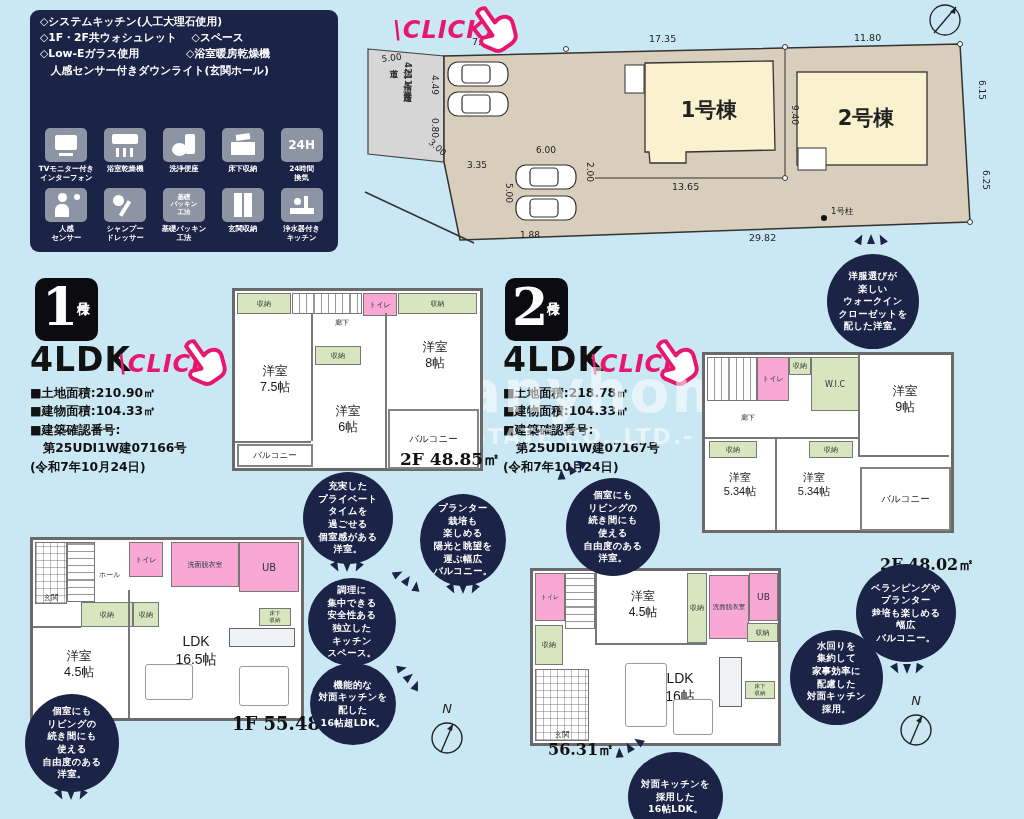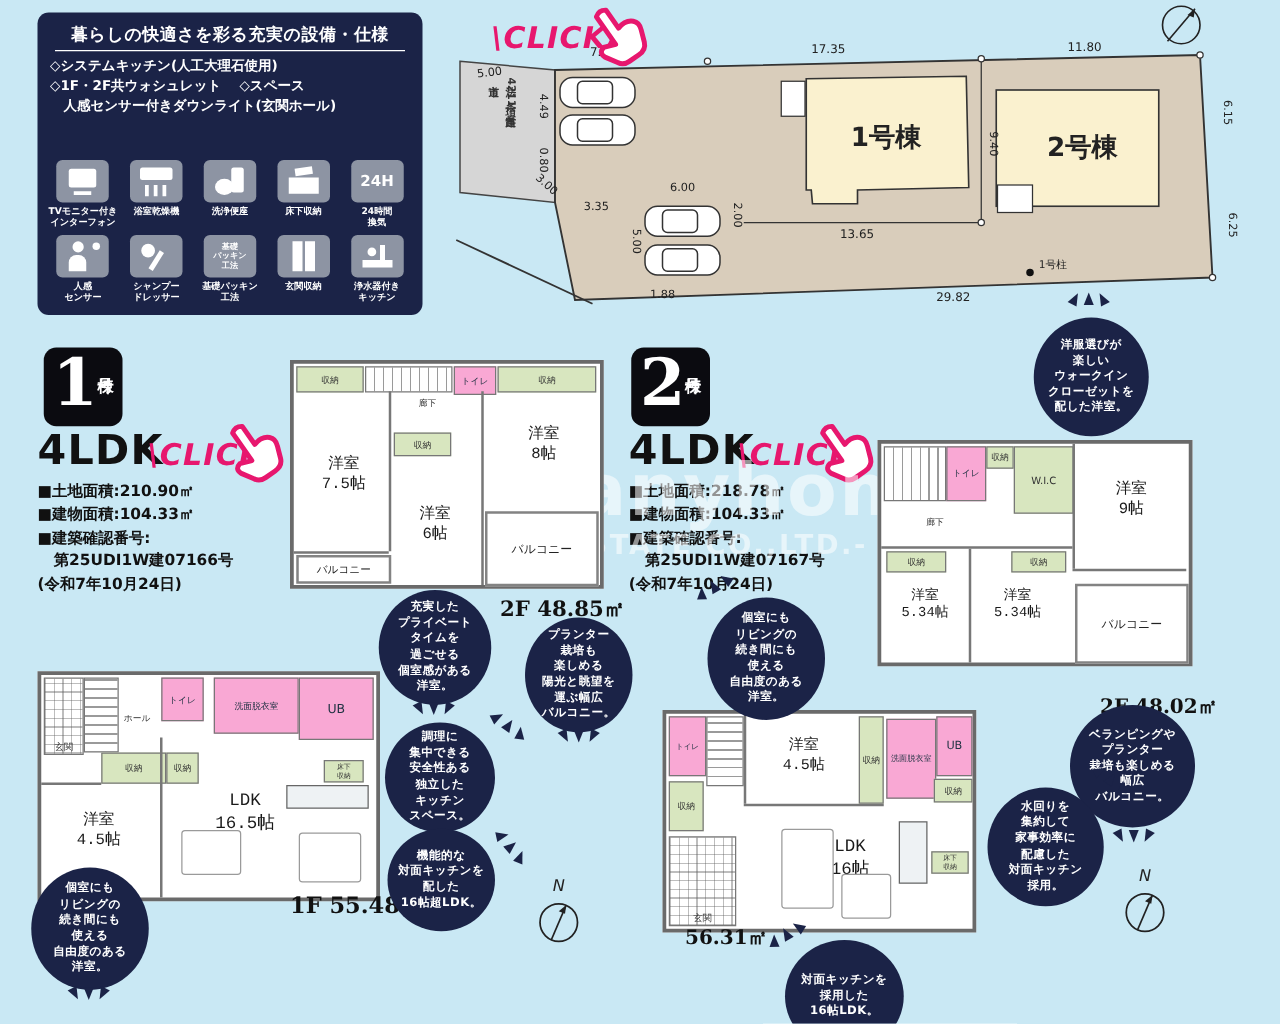--- a/index.html
+++ b/index.html
@@ -42,41 +42,41 @@
   .closet{position:absolute;background:#d8e6bf;border:1.5px solid #777;display:flex;align-items:center;justify-content:center;
           font-size:7px;color:#333;text-align:center;white-space:pre-line}
   .stairs{position:absolute;border:1.5px solid #777;background:repeating-linear-gradient(90deg,#fff 0 6px,#9a9a9a 6px 7.2px)}
   .stairsV{position:absolute;border:1.5px solid #777;background:repeating-linear-gradient(0deg,#fff 0 6px,#9a9a9a 6px 7.2px)}
   .hatch{position:absolute;border:1.5px solid #777;background:
      repeating-linear-gradient(90deg,rgba(90,90,90,.4) 0 1px,transparent 1px 7px),
      repeating-linear-gradient(0deg,rgba(90,90,90,.4) 0 1px,transparent 1px 7px),#fff;
      display:flex;align-items:flex-end;justify-content:center;font-size:7.5px;color:#333}
   .balc{position:absolute;background:#fff;border:2px solid #838383;display:flex;align-items:center;justify-content:center;
         font-family:"DejaVu Serif","Liberation Serif",serif;font-size:9.5px;color:#222}
-  .roomlabel{position:absolute;font-family:Liberation Mono, monospace;color:#1a1a1a;
+  .roomlabel{position:absolute;font-family:Liberation Sans, sans-serif;color:#1a1a1a;
              white-space:pre-line;text-align:center;line-height:1.3}
   .minilabel{position:absolute;font-size:7px;color:#333}
   .furn{position:absolute;border:1px solid #9a9a9a;background:#fff;border-radius:3px}
   .counter{position:absolute;border:1.5px solid #666;background:#eef2f4}
   .area{position:absolute;font-family:"DejaVu Serif","Liberation Serif",serif;font-weight:bold;color:#111}
   
   text{font-family:"DejaVu Sans","Liberation Sans",sans-serif}
   .roadtxt{position:absolute;writing-mode:vertical-rl;font-size:8.5px;color:#333;line-height:1.6;font-weight:bold}
   .wmark{position:absolute;color:rgba(255,255,255,.55);font-weight:900;letter-spacing:2px}
 </style>
 </head>
 <body>
 
 <div id="stage">
 
   <div class="fbox">
-    <div class="ftitle">暮らしの快適さを彩る充実の設備・仕様</div>
     <div class="fbullets">
       <div>◇システムキッチン(人工大理石使用)</div>
       <div>◇1F・2F共ウォシュレット　 ◇スペース</div>
+      <div>◇Low-Eガラス使用　　　　 ◇浴室暖房乾燥機</div>
       <div>　人感センサー付きダウンライト(玄関ホール)</div>
     </div>
     <div class="fgrid">
       <div class="icell">
           <div class="ibox">
             <span class="s" style="left:10px;top:7px;width:22px;height:15px;border-radius:2px"></span>
             <span class="s" style="left:14px;top:25px;width:14px;height:3px"></span>
           </div>
           <div class="ilabel">TVモニター付き
 インターフォン</div>
@@ -280,21 +280,21 @@
     <div class="closet" style="left:80px;top:55px;width:44px;height:17px">収納</div>
     <div class="roomlabel" style="left:8px;top:72px;width:64px;font-size:12.5px">洋室
 7.5帖</div>
     <div class="roomlabel" style="left:82px;top:112px;width:62px;font-size:12.5px">洋室
 6帖</div>
     <div class="roomlabel" style="left:165px;top:48px;width:70px;font-size:12.5px">洋室
 8帖</div>
     <div class="balc" style="left:2px;top:153px;width:72px;height:19px;font-size:8.5px">バルコニー</div>
     <div class="balc" style="left:153px;top:118px;width:87px;height:56px">バルコニー</div>
   </div>
-  <div class="area" style="left:400px;top:476px;font-size:17px">2F 48.85㎡</div>
+  <div class="area" style="left:400px;top:448px;font-size:17px">2F 48.85㎡</div>
 
   <div class="plan" style="left:702px;top:352px;width:246px;height:175px">
     <div class="stairs" style="left:2px;top:2px;width:48px;height:42px"></div>
     <div class="wet" style="left:52px;top:2px;width:30px;height:42px">トイレ</div>
     <div class="closet" style="left:84px;top:2px;width:20px;height:16px">収納</div>
     <div class="closet" style="left:106px;top:2px;width:46px;height:52px;font-size:8px">W.I.C</div>
     <div class="minilabel" style="left:36px;top:58px">廊下</div>
     <div class="wall" style="left:153px;top:0;width:2px;height:100px"></div>
     <div class="wall" style="left:153px;top:100px;width:91px;height:2px"></div>
     <div class="wall" style="left:0;top:82px;width:153px;height:2px"></div>

